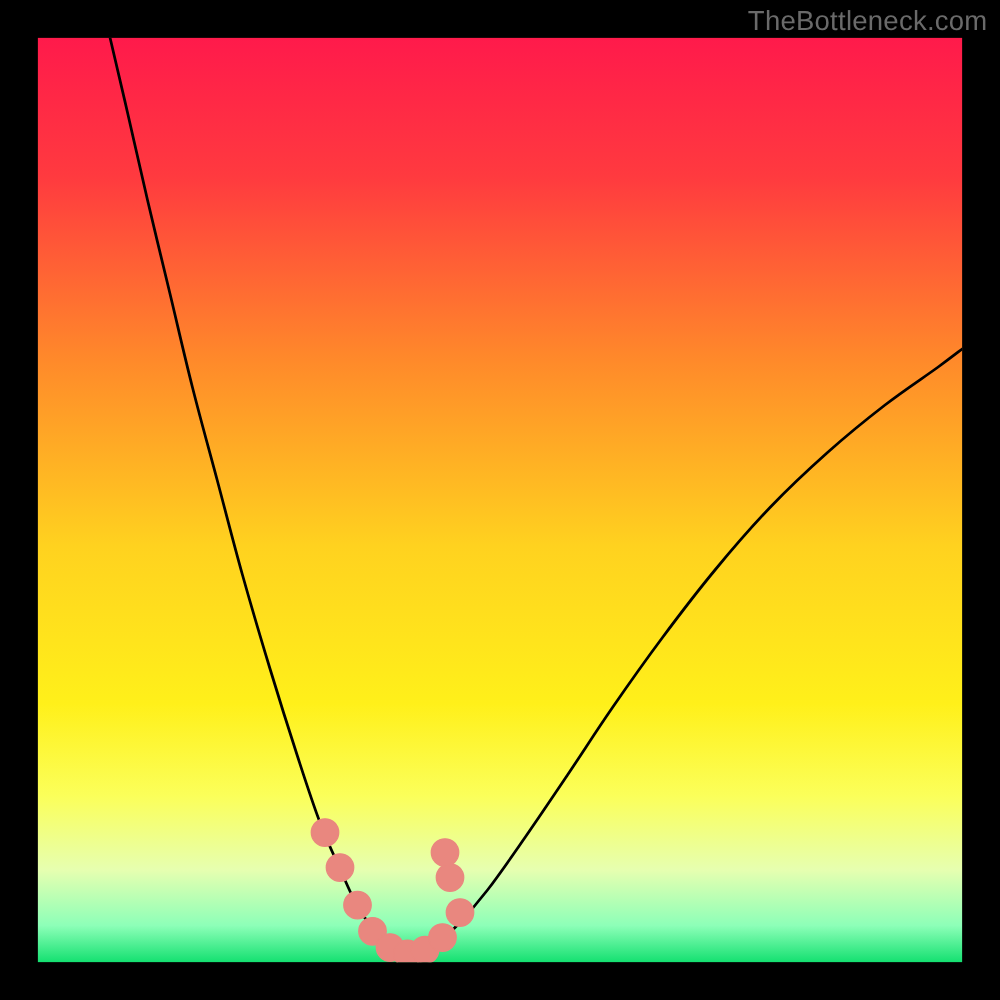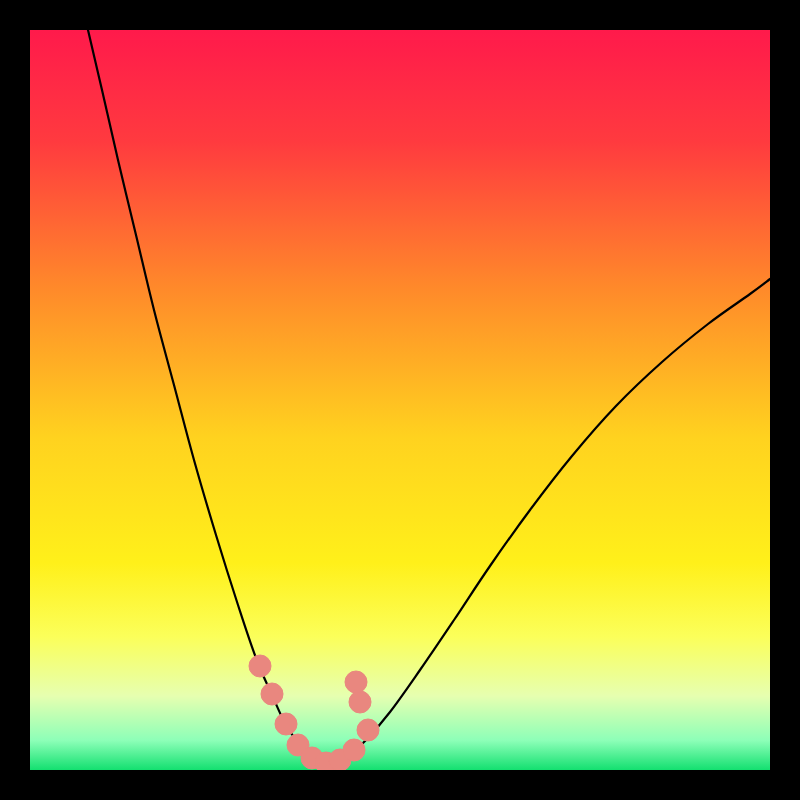--- a/index.html
+++ b/index.html
@@ -33,20 +33,21 @@
     font-size: 22px;
     font-weight: 500;
     letter-spacing: 0.2px;
     user-select: none;
   }
 </style>
 </head>
 <body>
 
 <div class="frame">
+  <div class="watermark">TheBottleneck.com</div>
 
   <div class="plot">
     <svg id="chart-svg" width="740" height="740" viewBox="0 0 740 740">
       <defs>
         <linearGradient id="bg-grad" x1="0" y1="0" x2="0" y2="1">
             <stop offset="0%" stop-color="#ff1a4b"></stop>
             <stop offset="15%" stop-color="#ff3a3f"></stop>
             <stop offset="35%" stop-color="#ff8a2a"></stop>
             <stop offset="55.00000000000001%" stop-color="#ffd21f"></stop>
             <stop offset="72%" stop-color="#fff01a"></stop>

